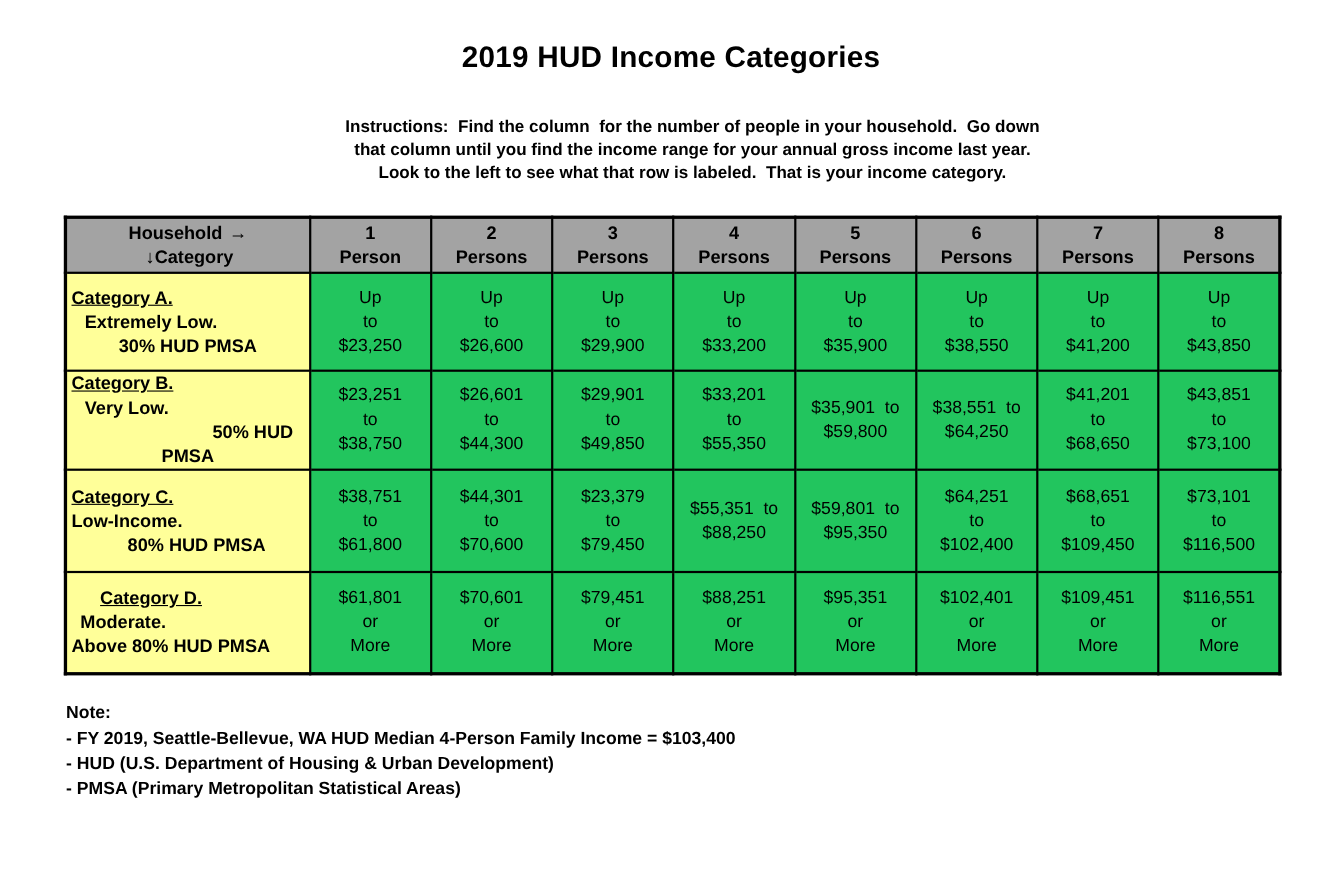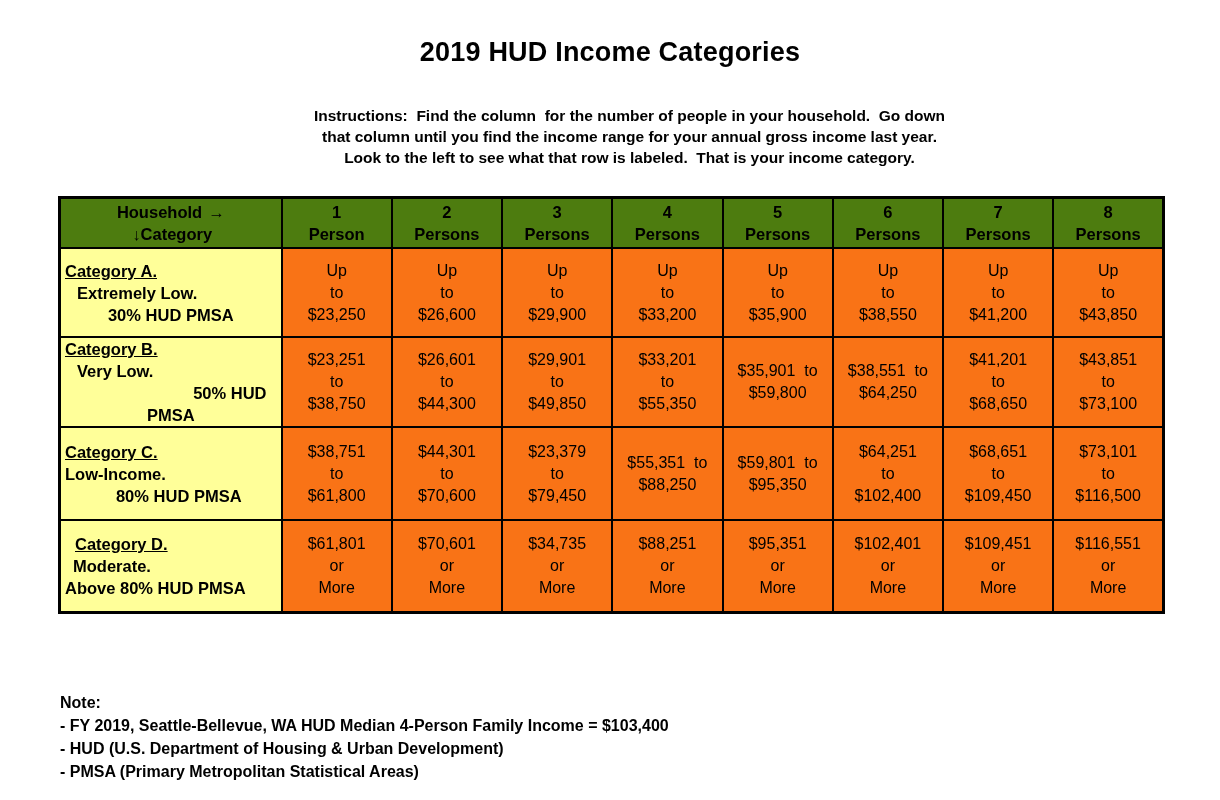--- a/index.html
+++ b/index.html
@@ -32,21 +32,21 @@
     border-collapse:collapse;
     table-layout:fixed;
     border:3px solid #000;
   }
   .income-table th, .income-table td {
     border:2px solid #000;
     vertical-align:middle;
     padding:0;
   }
   .hdr-row { height:51px; }
-  .hdr-row th { background:#4d7c0f; font-size:16.5px; font-weight:bold; }
+  .hdr-row th { background:#a3a3a3; font-size:16.5px; font-weight:bold; }
   th.corner { text-align:left; }
   .corner .c1 { text-align:center; line-height:22px; }
   .corner .c2 { text-align:center; padding-left:3px; line-height:22px; }
   .corner .arrow { margin-left:6px; }
   th.colhead { text-align:center; }
   .colhead div { line-height:22px; }
 
   td.lbl {
     background:#FFFF99;
     font-weight:bold; font-size:16.5px;
@@ -58,32 +58,32 @@
   .row-b { height:80px; }
   .row-c { height:93px; }
   .row-d { height:92px; }
 
   .row-a .lbl-line:nth-child(2) { padding-left:16px; }
   .row-a .lbl-line:nth-child(3) { text-align:center; padding-left:0; }
   .row-b .lbl-line:nth-child(2) { padding-left:16px; }
   .row-b .lbl-line:nth-child(3) { text-align:right; padding-right:14px; }
   .row-b .lbl-line:nth-child(4) { text-align:center; padding-left:0; }
   .row-c .lbl-line:nth-child(3) { text-align:center; padding-left:16px; }
-  .row-d .lbl-line:nth-child(1) { padding-left:14px; }
+  .row-d .lbl-line:nth-child(1) { padding-left:30px; }
   .row-d .lbl-line:nth-child(2) { padding-left:12px; }
 
   td.cell {
-    background:#f97316;
+    background:#22c55e;
     text-align:center;
     font-weight:normal; font-size:16px;
   }
   .cell-line { line-height:22px; white-space:pre-wrap; }
 
   .notes {
-    margin-left:60px; margin-top:77px;
+    margin-left:60px; margin-top:23px;
     font-size:16px; font-weight:bold; line-height:23px;
   }
   .notes div { white-space:pre; }
 </style>
 </head>
 <body>
 
 <div class="page">
 
   <div class="title">2019 HUD Income Categories</div>
@@ -295,21 +295,21 @@
             <div class="cell-line">$61,801</div>
             <div class="cell-line">or</div>
             <div class="cell-line">More</div>
           </td>
           <td class="cell">
             <div class="cell-line">$70,601</div>
             <div class="cell-line">or</div>
             <div class="cell-line">More</div>
           </td>
           <td class="cell">
-            <div class="cell-line">$34,735</div>
+            <div class="cell-line">$79,451</div>
             <div class="cell-line">or</div>
             <div class="cell-line">More</div>
           </td>
           <td class="cell">
             <div class="cell-line">$88,251</div>
             <div class="cell-line">or</div>
             <div class="cell-line">More</div>
           </td>
           <td class="cell">
             <div class="cell-line">$95,351</div>

